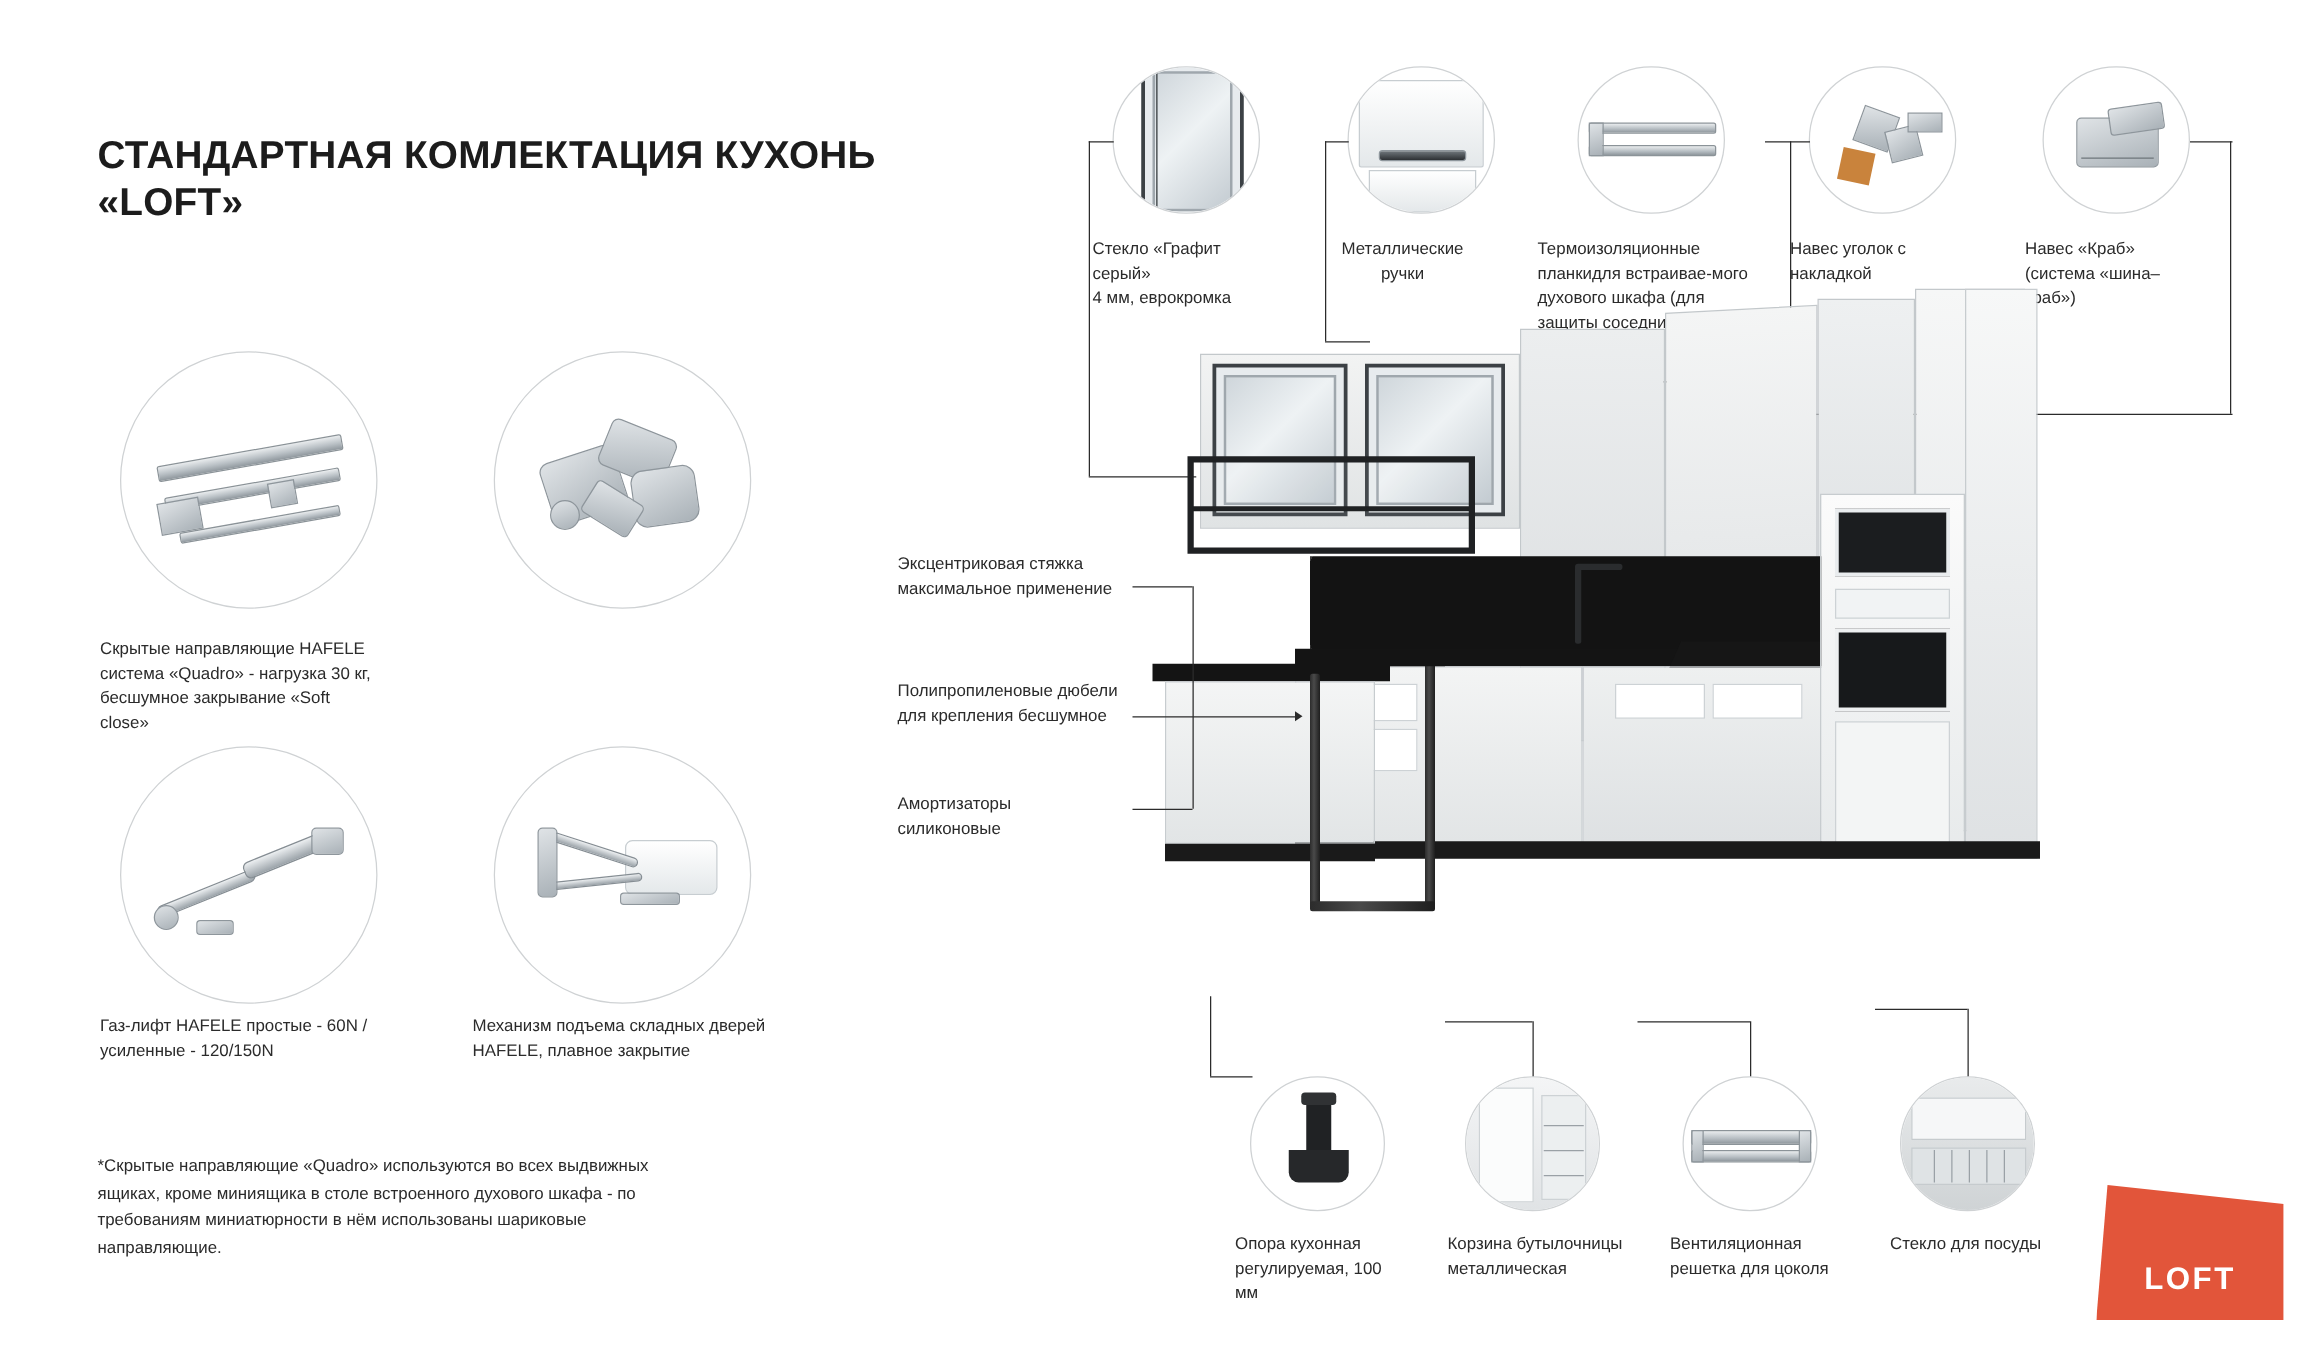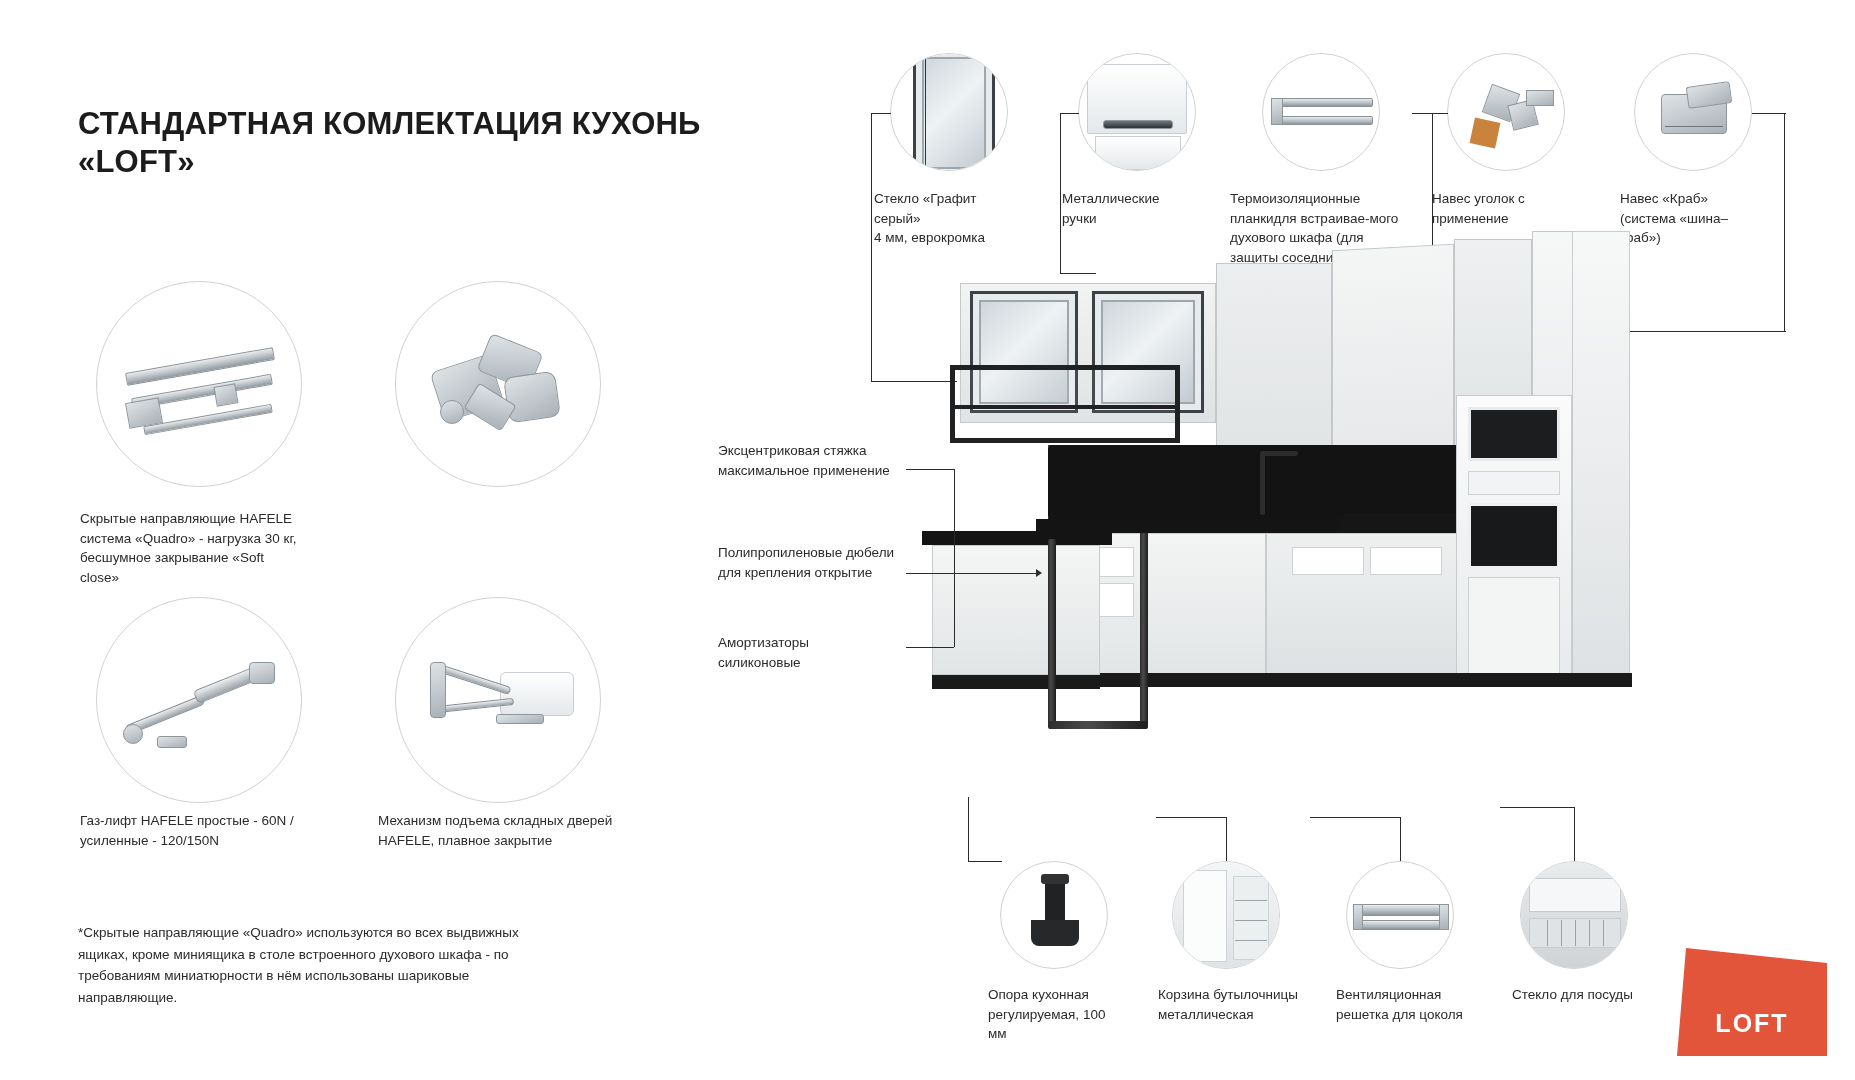--- a/index.html
+++ b/index.html
@@ -173,40 +173,40 @@
   <div class="cap" style="left:874px; top:172px; width:140px; white-space:pre-line;">Стекло «Графит серый»
 4 мм, еврокромка</div>
 
   <div class="circle" style="left:1078px; top:36px; width:118px; height:118px;">
     <div class="ph">
       <div class="white-panel" style="left:8px; top:10px; width:100px; height:70px; border-radius:2px;"></div>
       <div class="hinge" style="left:24px; top:66px; width:70px; height:9px; border-radius:3px; background:linear-gradient(180deg,#6f767b,#2d3134);"></div>
       <div class="white-panel" style="left:16px; top:82px; width:86px; height:34px;"></div>
     </div>
   </div>
-  <div class="cap" style="left:1062px; top:172px; width:120px;">Металлические ручки</div>
+  <div class="cap" style="left:1062px; top:172px; width:120px;text-align:center;">Металлические ручки</div>
 
   <div class="circle" style="left:1262px; top:36px; width:118px; height:118px;">
     <div class="ph">
       <div class="rail" style="left:8px; top:44px; width:102px; height:9px;"></div>
       <div class="rail" style="left:8px; top:62px; width:102px; height:9px;"></div>
       <div class="hinge" style="left:8px; top:44px; width:12px; height:27px;"></div>
     </div>
   </div>
   <div class="cap" style="left:1230px; top:172px; width:180px;">Термоизоляционные планкидля встраивае-мого духового шкафа (для защиты соседних фасадов)</div>
 
   <div class="circle" style="left:1447px; top:36px; width:118px; height:118px;">
     <div class="ph">
       <div class="hinge" style="left:38px; top:34px; width:30px; height:30px; transform:rotate(20deg);"></div>
       <div class="hinge" style="left:62px; top:48px; width:26px; height:26px; transform:rotate(-14deg);"></div>
       <div style="position:absolute; left:24px; top:66px; width:26px; height:26px; background:#c9833c; transform:rotate(12deg);"></div>
       <div class="hinge" style="left:78px; top:36px; width:28px; height:16px;"></div>
     </div>
   </div>
-  <div class="cap" style="left:1432px; top:172px; width:136px;">Навес уголок с применение</div>
+  <div class="cap" style="left:1432px; top:172px; width:136px;">Навес уголок с накладкой</div>
 
   <div class="circle" style="left:1634px; top:36px; width:118px; height:118px;">
     <div class="ph">
       <div class="hinge" style="left:26px; top:40px; width:66px; height:40px; border-radius:4px;"></div>
       <div class="hinge" style="left:52px; top:30px; width:44px; height:22px; border-radius:3px; transform:rotate(-8deg);"></div>
       <div class="ln lnh" style="left:30px; top:72px; width:58px; background:#6e767b;"></div>
     </div>
   </div>
   <div class="cap" style="left:1620px; top:172px; width:130px;">Навес «Краб» (система «шина–краб»)</div>
 
@@ -276,21 +276,21 @@
     <div style="position:absolute; left:528px; top:152px; width:92px; height:54px; background:#1b1d1f; border:3px solid #e9ecee;"></div>
     <div style="position:absolute; left:528px; top:216px; width:92px; height:24px; background:#f1f3f4; border:1px solid #cdd2d5;"></div>
     <div style="position:absolute; left:528px; top:248px; width:92px; height:66px; background:#17191b; border:3px solid #eef0f1;"></div>
     <div style="position:absolute; left:528px; top:322px; width:92px; height:100px; background:#f3f5f5; border:1px solid #cdd2d5;"></div>
 
     <div style="position:absolute; left:632px; top:-24px; width:58px; height:456px; background:linear-gradient(180deg,#f7f8f8,#dee1e3); border:1px solid #c7cccf;"></div>
     <div style="position:absolute; left:516px; top:418px; width:176px; height:14px; background:#1a1a1a;"></div>
   </div>
 
   <div class="cap" style="left:718px; top:424px; width:200px;">Эксцентриковая стяжка максимальное применение</div>
-  <div class="cap" style="left:718px; top:526px; width:186px;">Полипропиленовые дюбели для крепления открытие</div>
+  <div class="cap" style="left:718px; top:526px; width:186px;">Полипропиленовые дюбели для крепления бесшумное</div>
   <div class="cap" style="left:718px; top:616px; width:176px;">Амортизаторы силиконовые</div>
 
   <div class="ln lnh" style="left:906px; top:452px; width:48px;"></div>
   <div class="ln lnv" style="left:954px; top:452px; height:178px;"></div>
   <div class="ln lnh" style="left:906px; top:630px; width:48px;"></div>
   <div class="ln lnh" style="left:906px; top:556px; width:130px;"></div>
   <div class="arrow" style="left:1036px; top:552px;"></div>
 
   <div class="circle" style="left:1000px; top:844px; width:108px; height:108px;">
     <div class="ph">

